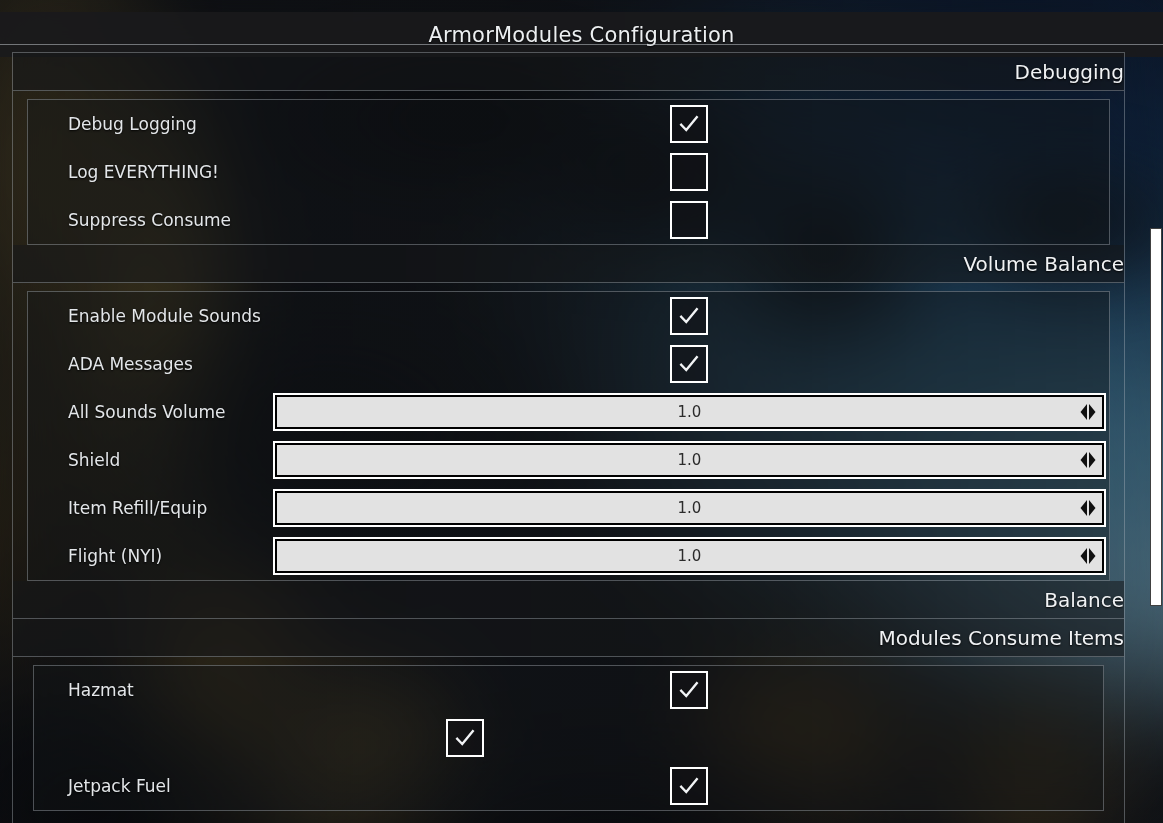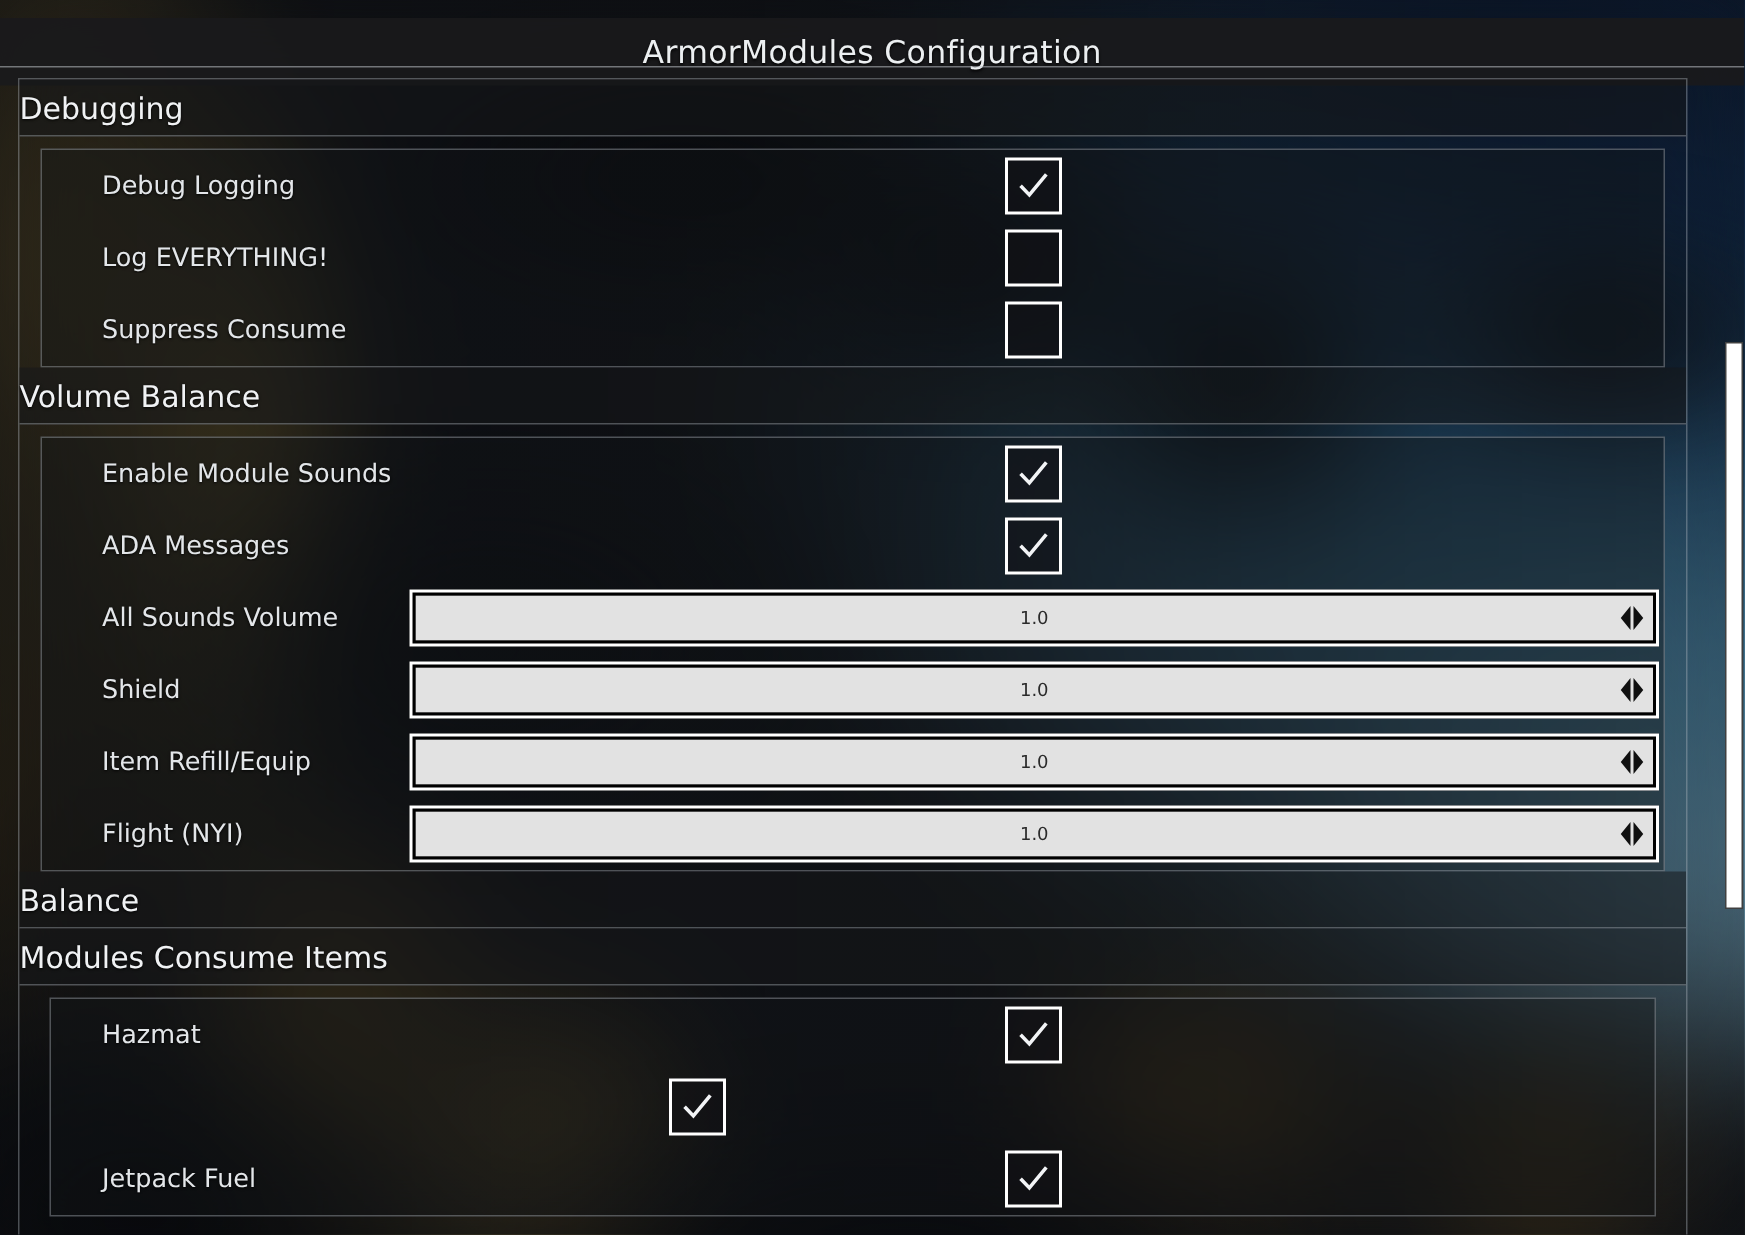--- a/index.html
+++ b/index.html
@@ -87,21 +87,21 @@
     position: absolute;
     left: 12px; top: 52px; width: 1113px; height: 790px;
     border: 1px solid rgba(176,182,190,.40);
     border-bottom: none;
   }
 
   
   .section-head {
     position: relative;
     height: 38px;
-    display: flex; align-items: center; justify-content: flex-start;
+    display: flex; align-items: center; justify-content: flex-end;
     background: rgba(22,23,25,.55);
   }
   .section-head .sh-text {
     font-size: 20px; color: #f0f2f4;
     text-shadow: 0 1px 2px rgba(0,0,0,.9);
   }
   .section-head::after {
     content: ""; position: absolute; left: 0; right: 0; bottom: 0;
     height: 1px; background: rgba(180,186,194,.38);
   }
@@ -160,21 +160,21 @@
     background: #2a2a2a;
     overflow: hidden;
   }
   .slider-fill {
     position: absolute; left: 0; top: 0; bottom: 0;
     background: #e2e2e2;
   }
   .slider-value {
     position: absolute; inset: 0;
     display: flex; align-items: center; justify-content: center;
-    font-size: 12px; color: #2b2b2b;
+    font-size: 15px; color: #2b2b2b;
   }
   .slider-handle {
     position: absolute; top: 50%; transform: translateY(-50%);
     width: 16px; height: 18px;
     display: flex; align-items: center; justify-content: center;
   }
   .slider-handle svg { display: block; }
 
   
   .scrollbar-track {

